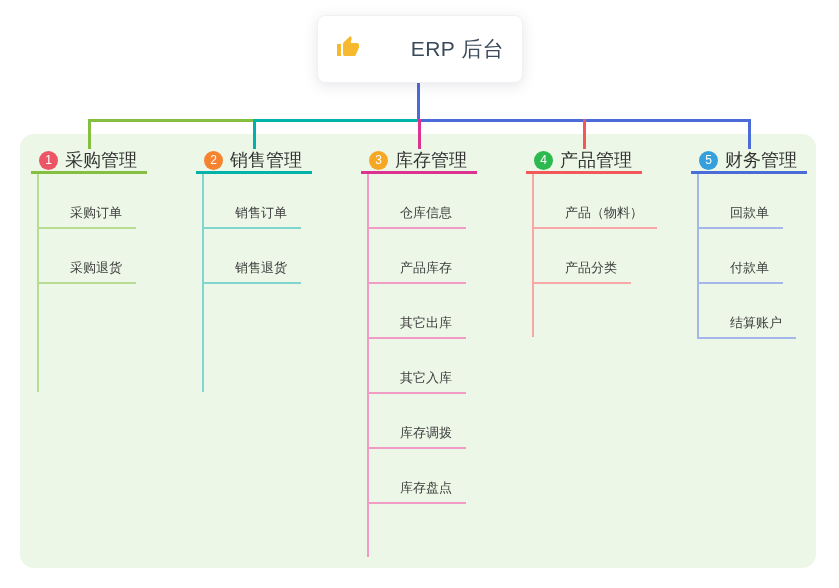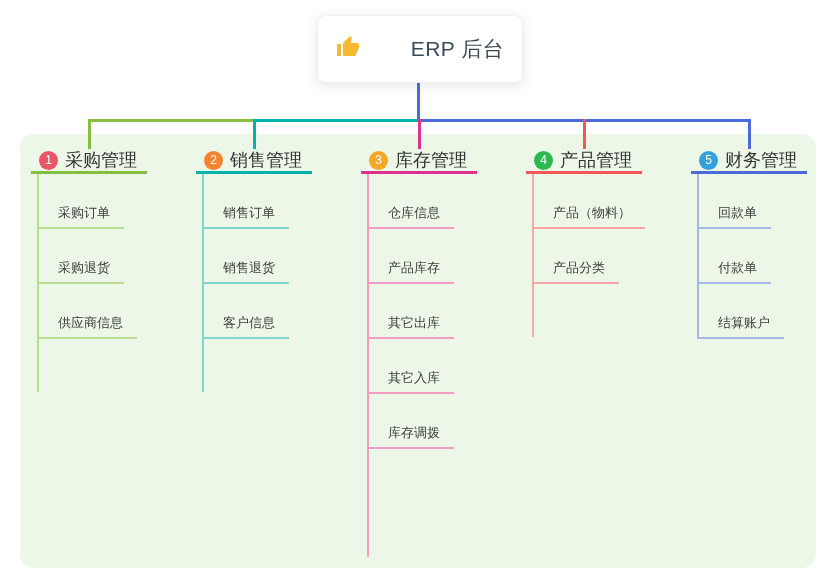--- a/index.html
+++ b/index.html
@@ -36,21 +36,21 @@
     width:19px; height:19px; border-radius:50%; flex:0 0 19px;
     color:#ffffff; font-size:12px; line-height:19px; text-align:center;
     margin-right:7px;
   }
   .branch-title { font-size:18px; color:#333333; white-space:nowrap; }
   .children { position:relative; }
   .vline { position:absolute; left:6px; top:0; width:2px; }
   .child {
     position:relative; margin-left:6px; height:55px;
     display:flex; align-items:flex-end;
-    padding:0 14px 5px 21px; box-sizing:border-box;
+    padding:0 14px 5px 33px; box-sizing:border-box;
     border-bottom:2px solid #ec4899; width:fit-content; white-space:nowrap;
   }
   .child:first-child { height:51px; }
   .child-label { font-size:13px; color:#3d3d3d; }
 </style>
 </head>
 <body>
 
 <div class="canvas">
 
@@ -84,40 +84,34 @@
           <span class="branch-title">采购管理</span>
         </div>
         <div class="children">
           <div class="vline" style="background: rgb(183, 220, 146); height: 218px;"></div>
           <div class="child" style="border-bottom-color: rgb(183, 220, 146);">
             <span class="child-label">采购订单</span>
           </div>
           <div class="child" style="border-bottom-color: rgb(183, 220, 146);">
             <span class="child-label">采购退货</span>
           </div>
-          <div class="child" style="border-bottom-color: rgb(183, 220, 146);">
-            <span class="child-label">供应商信息</span>
-          </div>
         </div>
       </div>
       <div class="branch" style="left: 196px;">
         <div class="branch-header" style="border-bottom-color: rgb(0, 179, 170);">
           <span class="badge" style="background: rgb(247, 130, 47);">2</span>
           <span class="branch-title">销售管理</span>
         </div>
         <div class="children">
           <div class="vline" style="background: rgb(128, 213, 207); height: 218px;"></div>
           <div class="child" style="border-bottom-color: rgb(128, 213, 207);">
             <span class="child-label">销售订单</span>
           </div>
           <div class="child" style="border-bottom-color: rgb(128, 213, 207);">
             <span class="child-label">销售退货</span>
-          </div>
-          <div class="child" style="border-bottom-color: rgb(128, 213, 207);">
-            <span class="child-label">客户信息</span>
           </div>
         </div>
       </div>
       <div class="branch" style="left: 361px;">
         <div class="branch-header" style="border-bottom-color: rgb(221, 51, 144);">
           <span class="badge" style="background: rgb(246, 167, 35);">3</span>
           <span class="branch-title">库存管理</span>
         </div>
         <div class="children">
           <div class="vline" style="background: rgb(240, 156, 196); height: 383px;"></div>
@@ -128,20 +122,23 @@
             <span class="child-label">产品库存</span>
           </div>
           <div class="child" style="border-bottom-color: rgb(240, 156, 196);">
             <span class="child-label">其它出库</span>
           </div>
           <div class="child" style="border-bottom-color: rgb(240, 156, 196);">
             <span class="child-label">其它入库</span>
           </div>
           <div class="child" style="border-bottom-color: rgb(240, 156, 196);">
             <span class="child-label">库存调拨</span>
+          </div>
+          <div class="child" style="border-bottom-color: rgb(240, 156, 196);">
+            <span class="child-label">库存盘点</span>
           </div>
         </div>
       </div>
       <div class="branch" style="left: 526px;">
         <div class="branch-header" style="border-bottom-color: rgb(242, 88, 88);">
           <span class="badge" style="background: rgb(44, 185, 78);">4</span>
           <span class="branch-title">产品管理</span>
         </div>
         <div class="children">
           <div class="vline" style="background: rgb(248, 166, 166); height: 163px;"></div>

